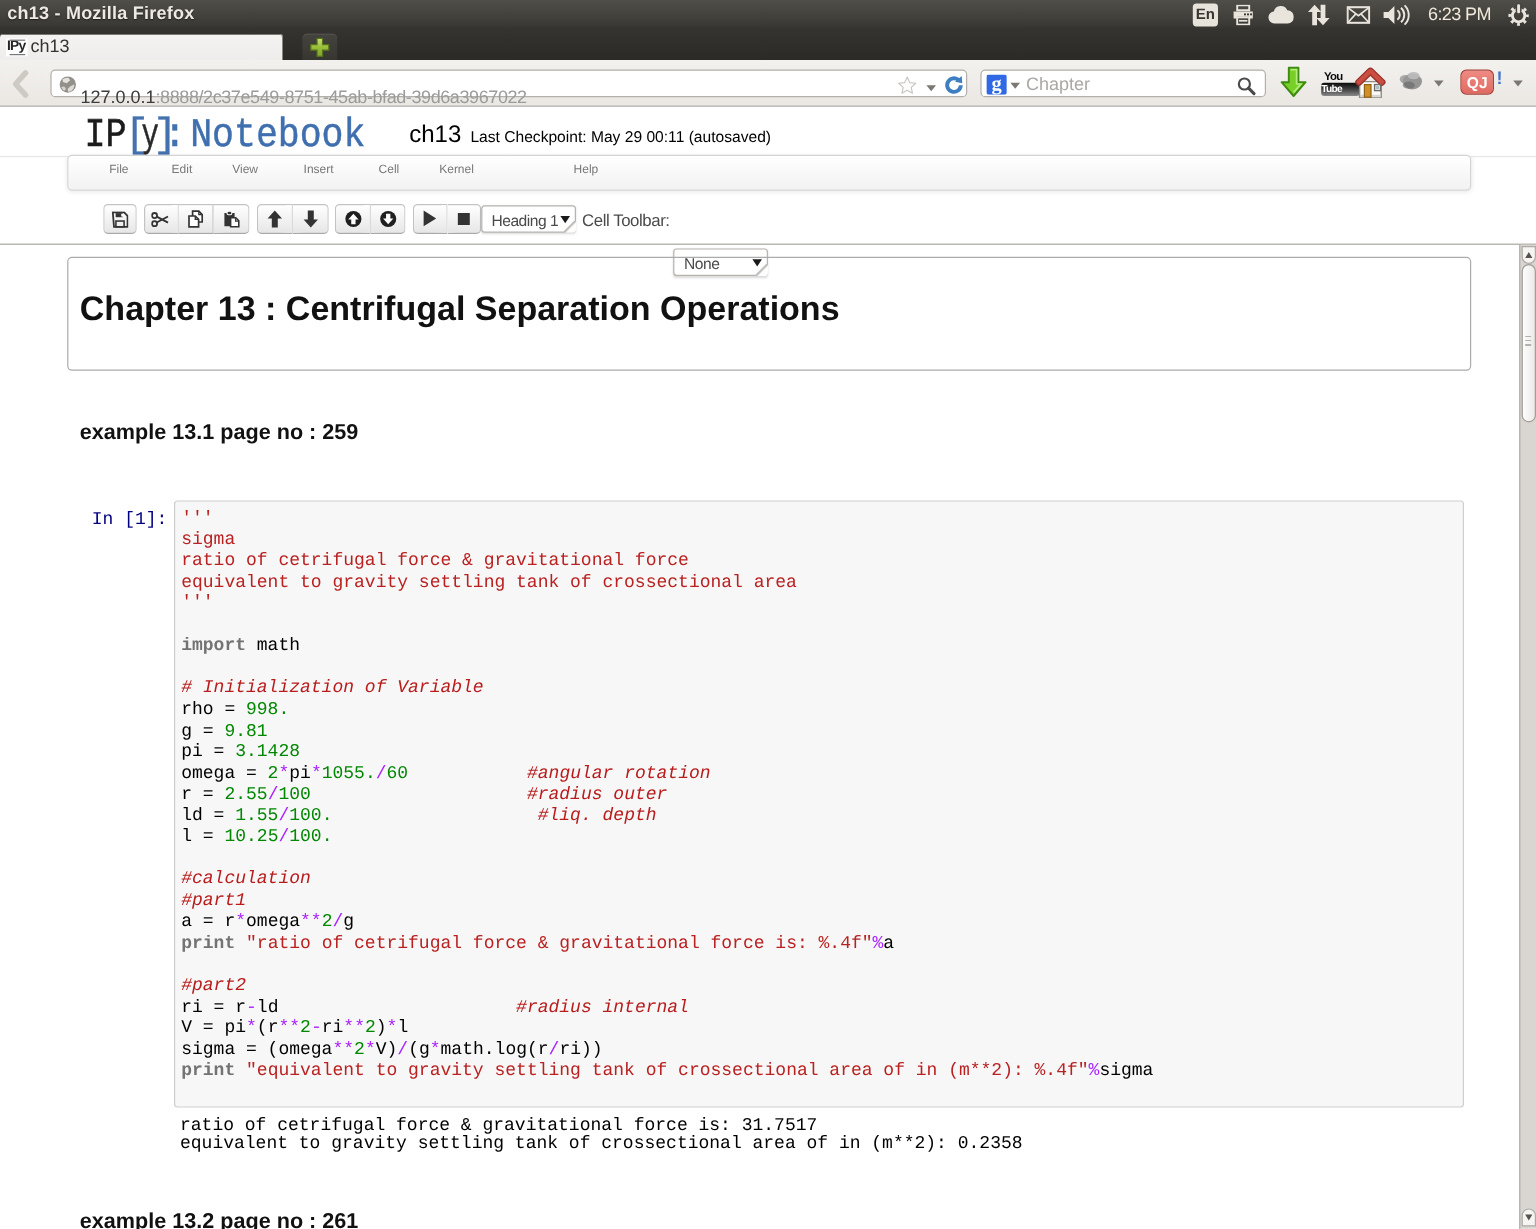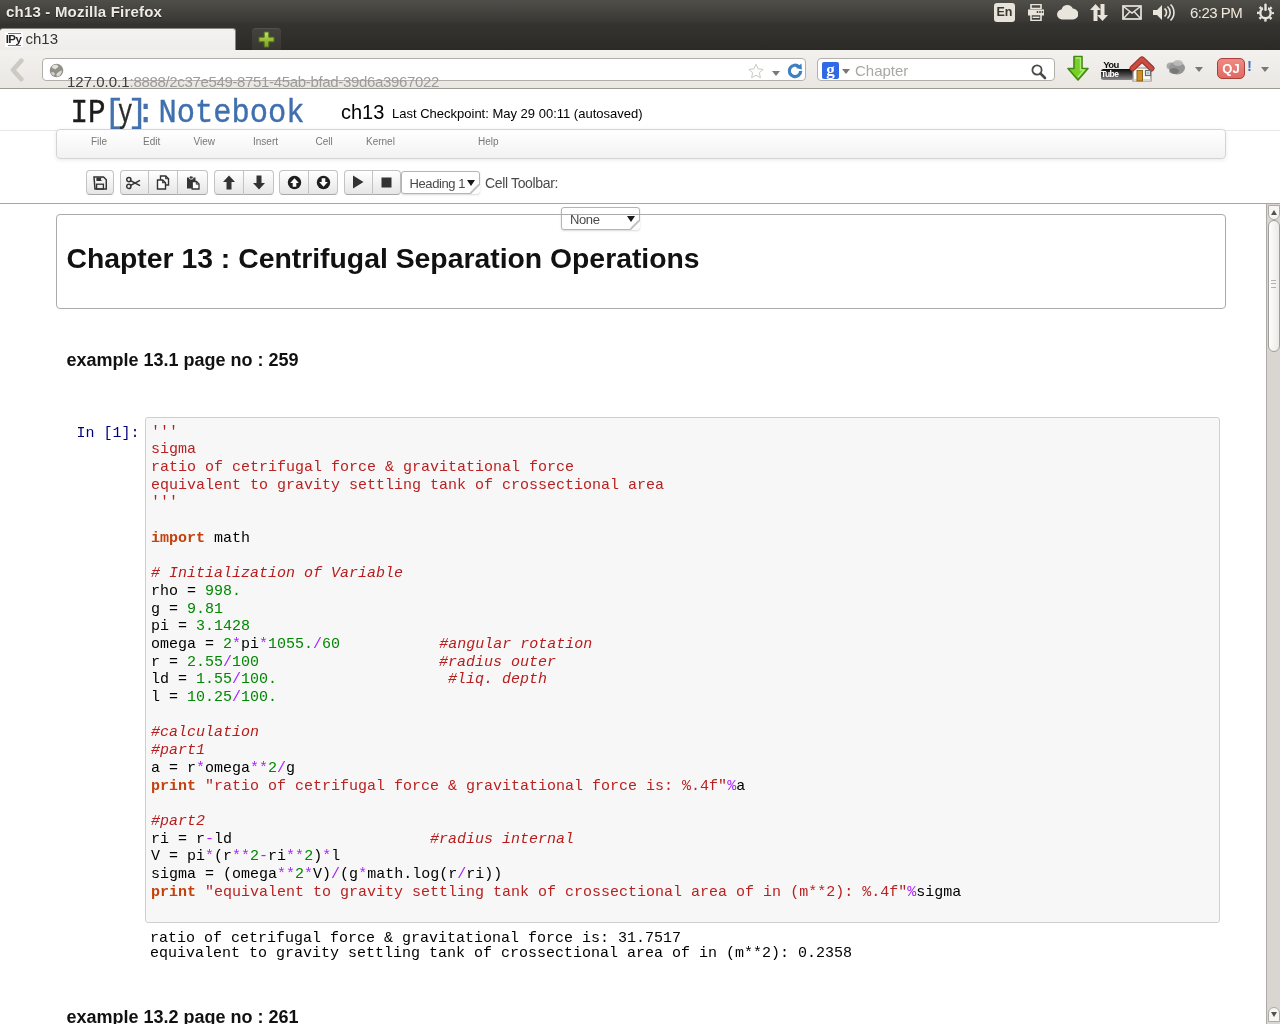--- a/index.html
+++ b/index.html
@@ -69,21 +69,21 @@
   background:repeating-linear-gradient(180deg,#b4b0ab 0px,#b4b0ab 1px,transparent 1px,transparent 3.5px); }
 
 
 #hcell { position:absolute; left:55.5px; top:124.5px; width:1170px; height:95px; border:1px solid #ababab; border-radius:4px; }
 #h1 { position:absolute; left:66.5px; top:152.5px; font-size:28.35px; font-weight:bold; color:#111; }
 .h3 { position:absolute; left:66.5px; font-size:18px; font-weight:bold; color:#111; }
 
 #prompt { position:absolute; left:76.5px; top:335.5px; font-family:"Liberation Mono",monospace; font-size:15px; color:#000080; }
 #inputbox { position:absolute; left:145px; top:328px; width:1074.5px; height:506px; background:#f7f7f7; border:1px solid #cfcfcf; border-radius:3px; }
 #code { position:absolute; left:5px; top:5.5px; font-family:"Liberation Mono",monospace; font-size:15px; line-height:17.7px; white-space:pre; color:#000; }
-#code .k { color:#c2410c; font-weight:bold; }
+#code .k { color:#737373; font-weight:bold; }
 #code .n { color:#008800; }
 #code .s { color:#ba2121; }
 #code .c { color:#b91c1c; font-style:italic; }
 #code .o { color:#aa22ff; }
 #output { position:absolute; left:150px; top:841.5px; font-family:"Liberation Mono",monospace; font-size:15px; line-height:15.7px; white-space:pre; color:#000; }
 </style>
 </head>
 <body>
 <div id="titlebar">
   <div id="titletext">ch13 - Mozilla Firefox</div>

